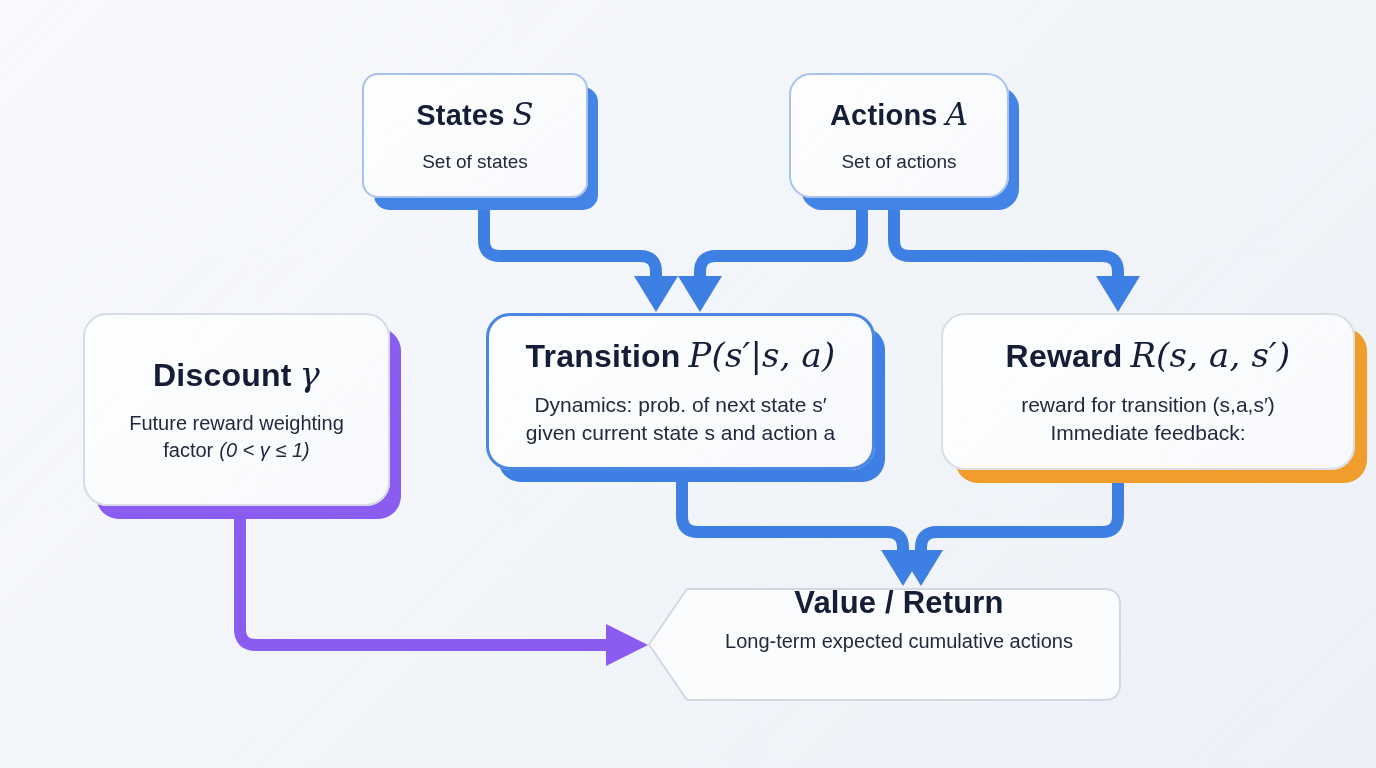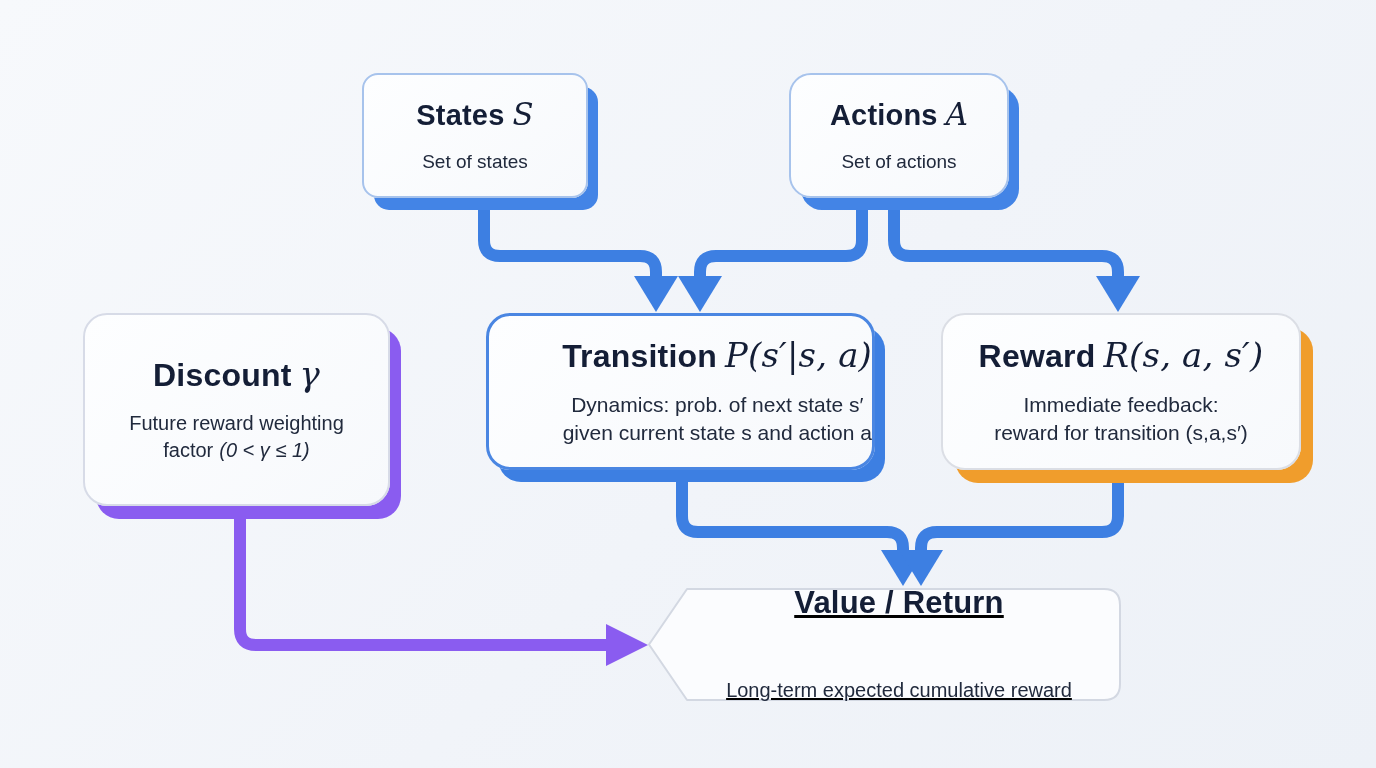--- a/index.html
+++ b/index.html
@@ -43,40 +43,39 @@
 
   #discount{
     left:83px;top:313px;width:307px;height:193px;
     border:2px solid #d7dbe7;border-radius:24px;
     box-shadow:12px 14px 0 -1px #8a5cf0;
   }
   #transition{
     left:486px;top:313px;width:389px;height:157px;
     border:3px solid #4a86e2;border-radius:24px;
     box-shadow:11px 13px 0 -1px #3d7fe2;
-    align-items:flex-end;
   }
   #reward{
-    left:941px;top:313px;width:360px;height:157px;
+    left:941px;top:313px;width:414px;height:157px;
     border:2px solid #dbdee5;border-radius:24px;
     box-shadow:13px 14px 0 -1px #f09d2c;
   }
   #discount .node-title,#transition .node-title,#reward .node-title{font-size:32px;}
   #discount .node-sub{font-size:20px;}
   #transition .node-sub,#reward .node-sub{font-size:21px;}
 
   #value{
     left:646px;top:585px;width:478px;height:119px;
     position:absolute;z-index:2;background:none;border:none;
   }
   #value .shape{position:absolute;left:0;top:0;}
   #value .value-content{
     position:relative;z-index:3;width:100%;height:100%;
-    display:flex;flex-direction:column;align-items:center;justify-content:space-between;
-    padding-left:42px;padding-right:14px;box-sizing:border-box;text-align:center;text-decoration:underline;
+    display:flex;flex-direction:column;align-items:center;justify-content:flex-start;
+    padding-left:42px;padding-right:14px;box-sizing:border-box;text-align:center;
   }
   #value .node-title{font-size:31px;}
   #value .node-sub{font-size:20px;margin-top:7px;}
 </style>
 </head>
 <body>
 
 <div class="canvas">
 
   <svg class="edges" width="1376" height="768" viewBox="0 0 1376 768">
@@ -134,28 +133,28 @@
     <div class="node-title"><span>Transition</span><span class="math">P(s′|s, a)</span></div>
     <div class="node-sub">
       <div>Dynamics: prob. of next state s′</div>
       <div>given current state s and action a</div>
     </div>
   </div>
 
   <div class="node" id="reward">
     <div class="node-title"><span>Reward</span><span class="math">R(s, a, s′)</span></div>
     <div class="node-sub">
+      <div>reward for transition (s,a,s′)</div>
       <div>Immediate feedback:</div>
-      <div>reward for transition (s,a,s′)</div>
     </div>
   </div>
 
   <div id="value">
     <svg class="shape" width="478" height="119" viewBox="0 0 478 119">
       <path d="M 3 59.5 L 41 4 L 458 4 Q 474 4 474 20 L 474 99 Q 474 115 458 115 L 41 115 Z" fill="#fbfcfe" stroke="#d3d8e2" stroke-width="2" stroke-linejoin="round"></path>
     </svg>
     <div class="value-content">
       <div class="node-title">Value / Return</div>
-      <div class="node-sub">Long-term expected cumulative reward</div>
+      <div class="node-sub">Long-term expected cumulative actions</div>
     </div>
   </div>
 
 </div>
 
 </body></html>

